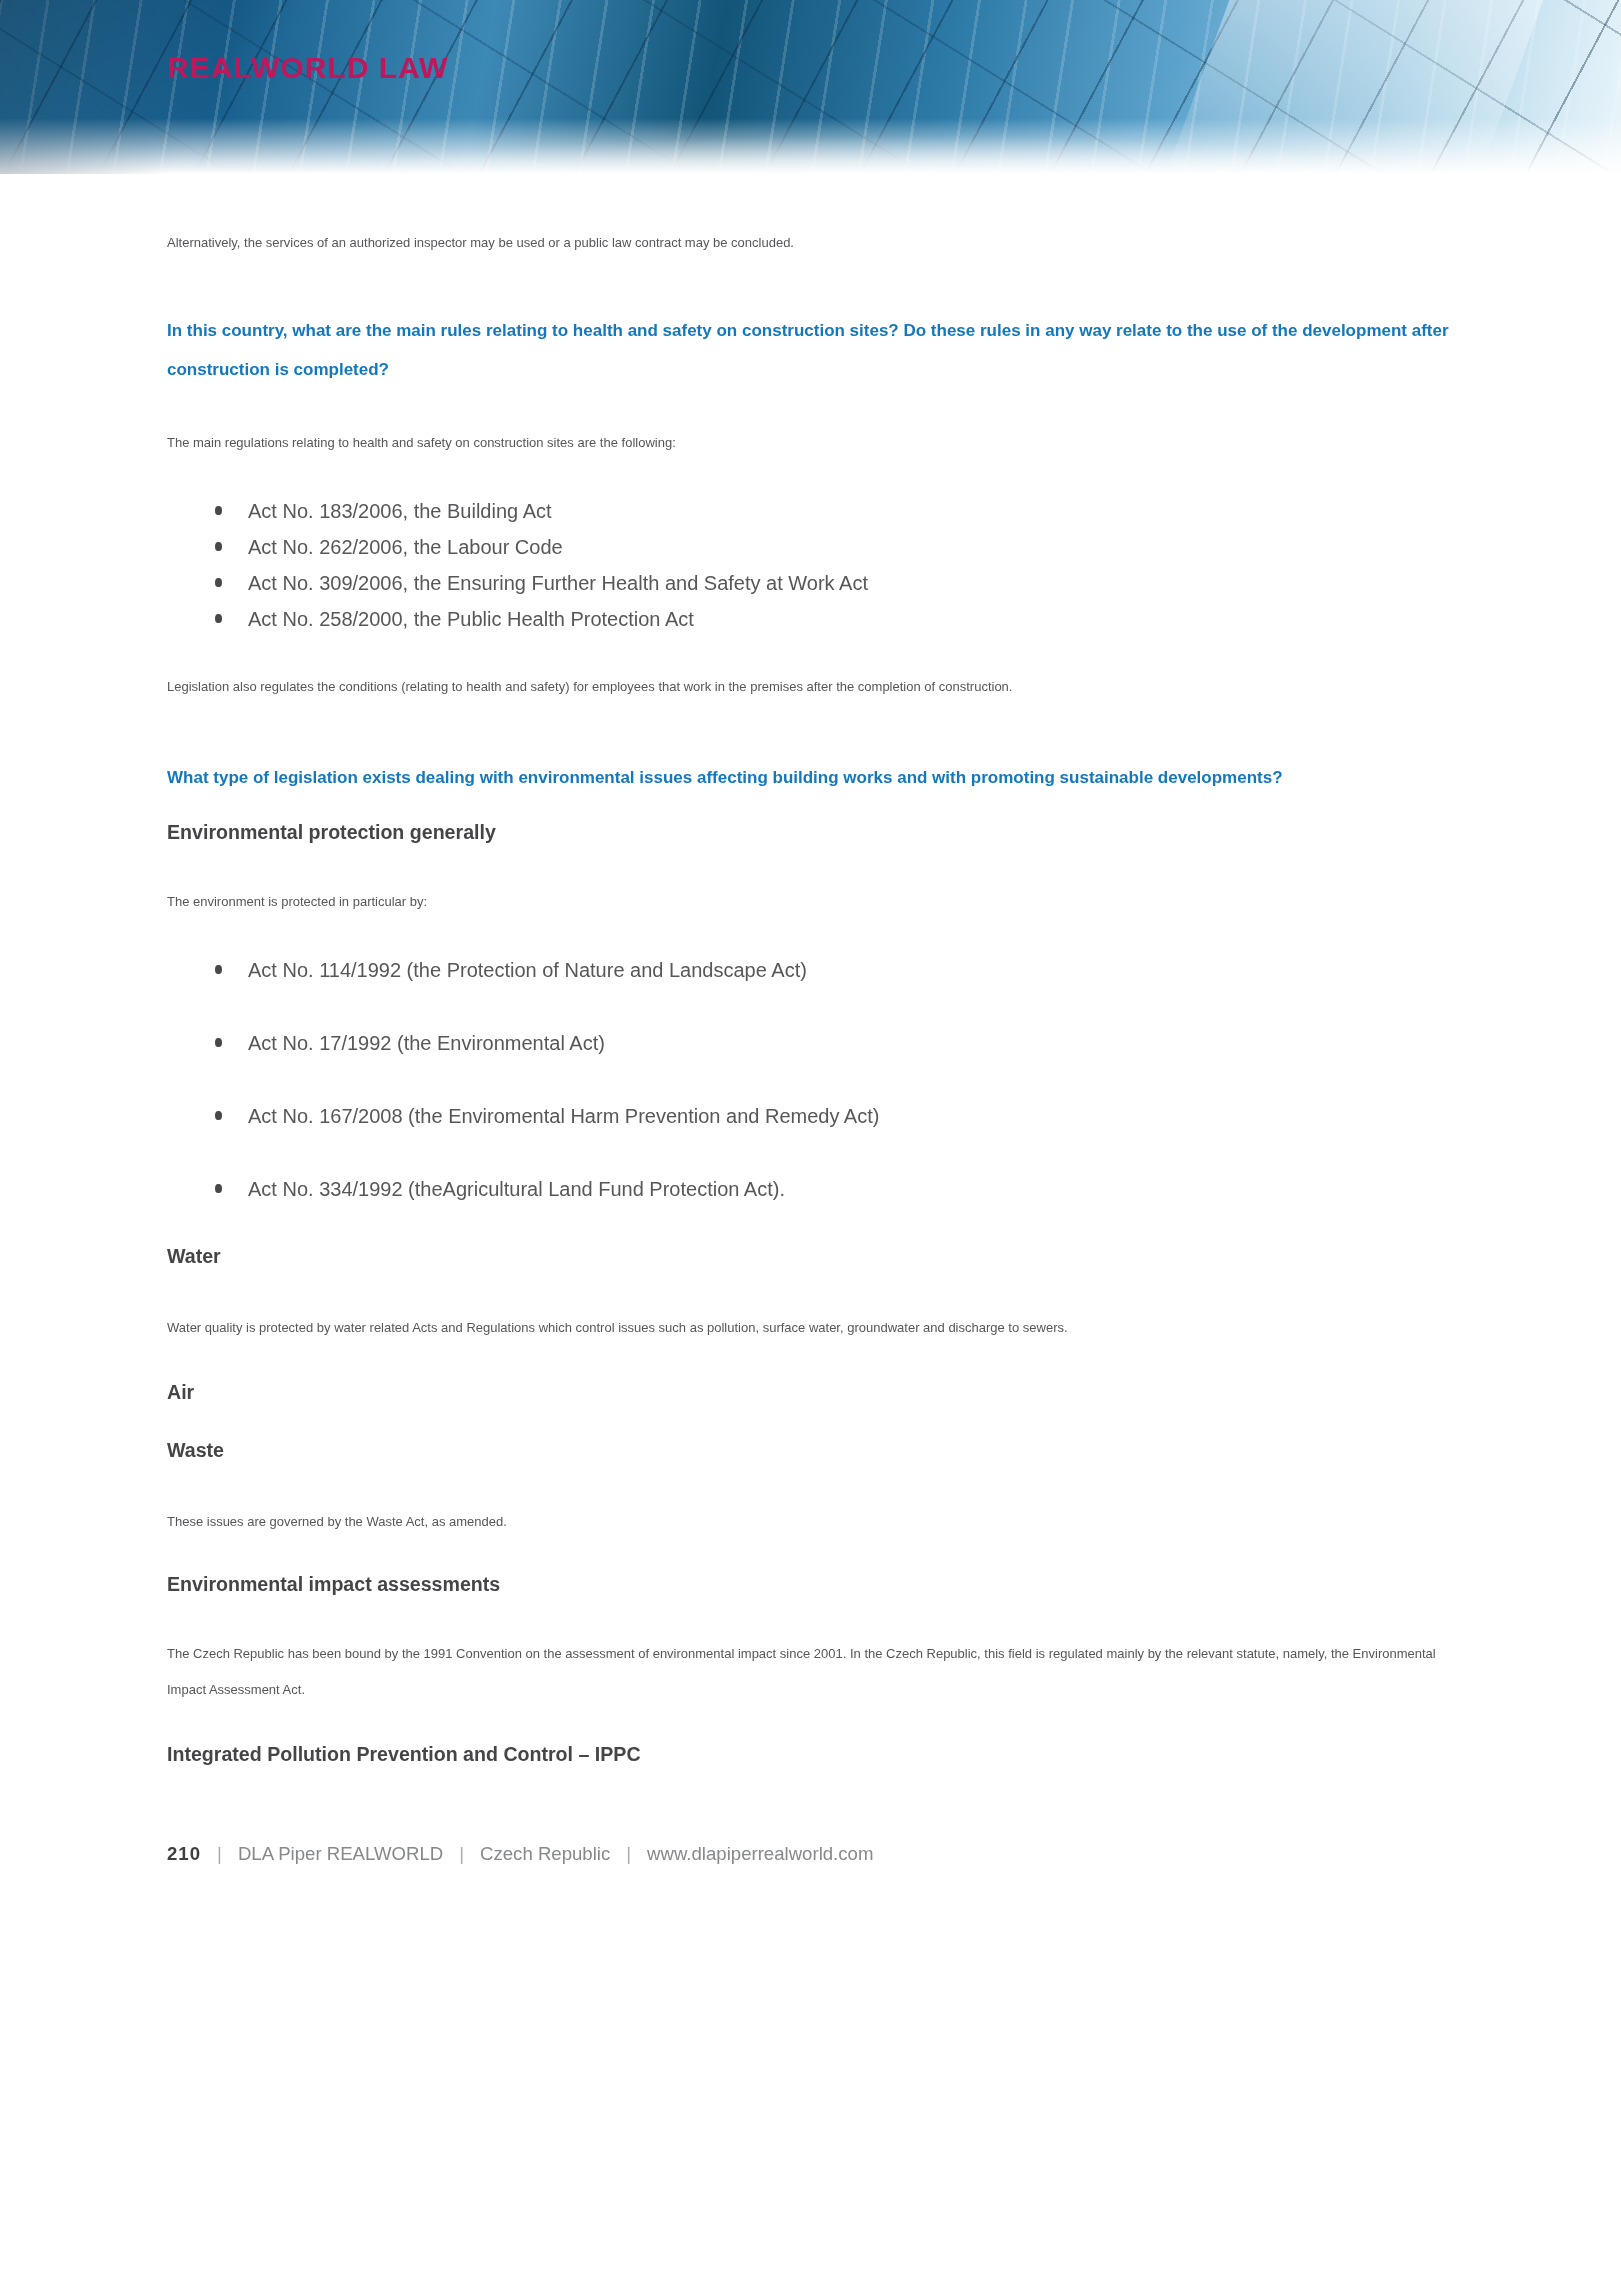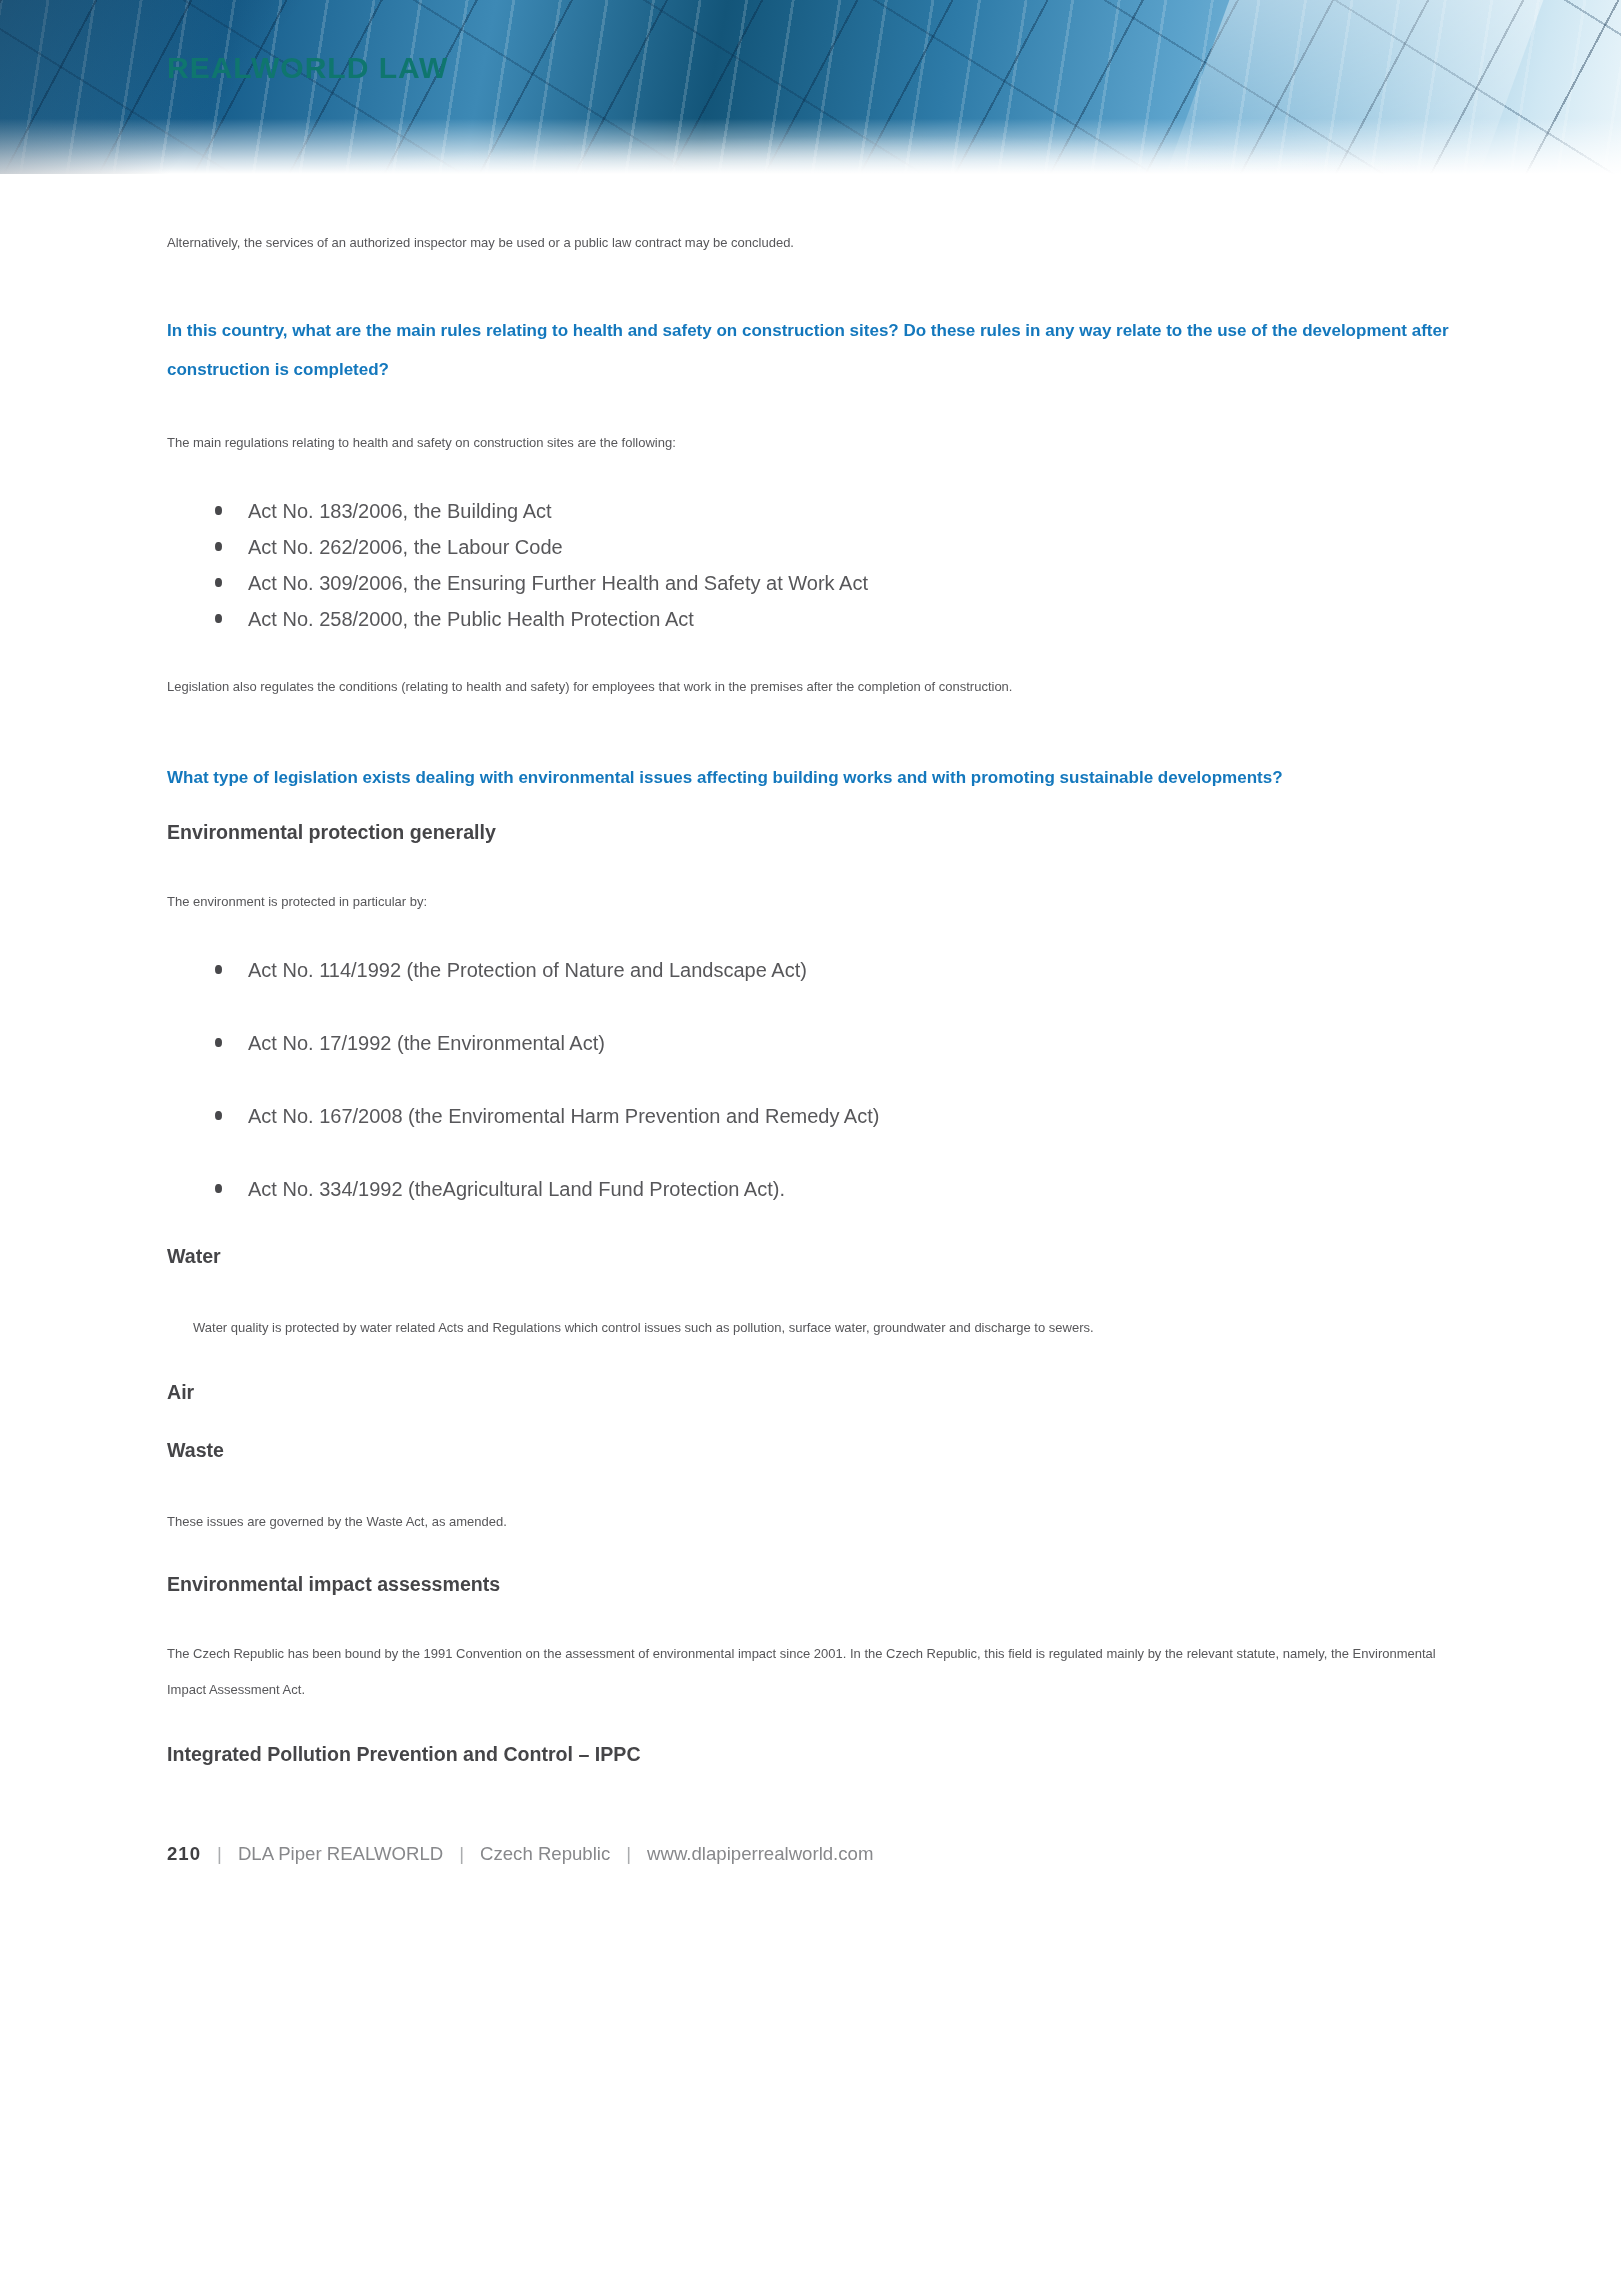--- a/index.html
+++ b/index.html
@@ -48,21 +48,21 @@
     right:108px; top:-49px;
     width:314px; height:265px;
     transform:skewX(-20deg);
     background:linear-gradient(to bottom, rgba(255,255,255,.5), rgba(255,255,255,0));
   }
   .hero-title{
     position:absolute;
     left:167px;
     top:51px;
     margin:0;
-    color:#0f766e;
+    color:#be185d;
     font-size:30px;
     font-weight:700;
     letter-spacing:1px;
   }
 
   
   .content{
     padding:0 151px 0 167px;
   }
   .body-text{
@@ -108,21 +108,21 @@
     background:#48484b;
   }
   .bullet-list--spaced li{margin-bottom:37px;}
   .bullet-list--spaced li:last-child{margin-bottom:0;}
 
   .para-legislation{margin-top:32px;}
   .q2-heading      {margin-top:53px;}
   .sub-env         {margin-top:21px;}
   .para-env-lead   {margin-top:37px;}
   .sub-water       {margin-top:35px;}
-  .para-water      {margin-top:39px;margin-left:26px;}
+  .para-water      {margin-top:39px;}
   .sub-air         {margin-top:32px;}
   .para-air        {margin-top:39px;}
   .sub-waste       {margin-top:29px;}
   .para-waste      {margin-top:39px;}
   .sub-eia         {margin-top:30px;}
   .para-eia        {margin-top:37px;}
   .sub-ippc        {margin-top:32px;}
 
   
   .footer{

